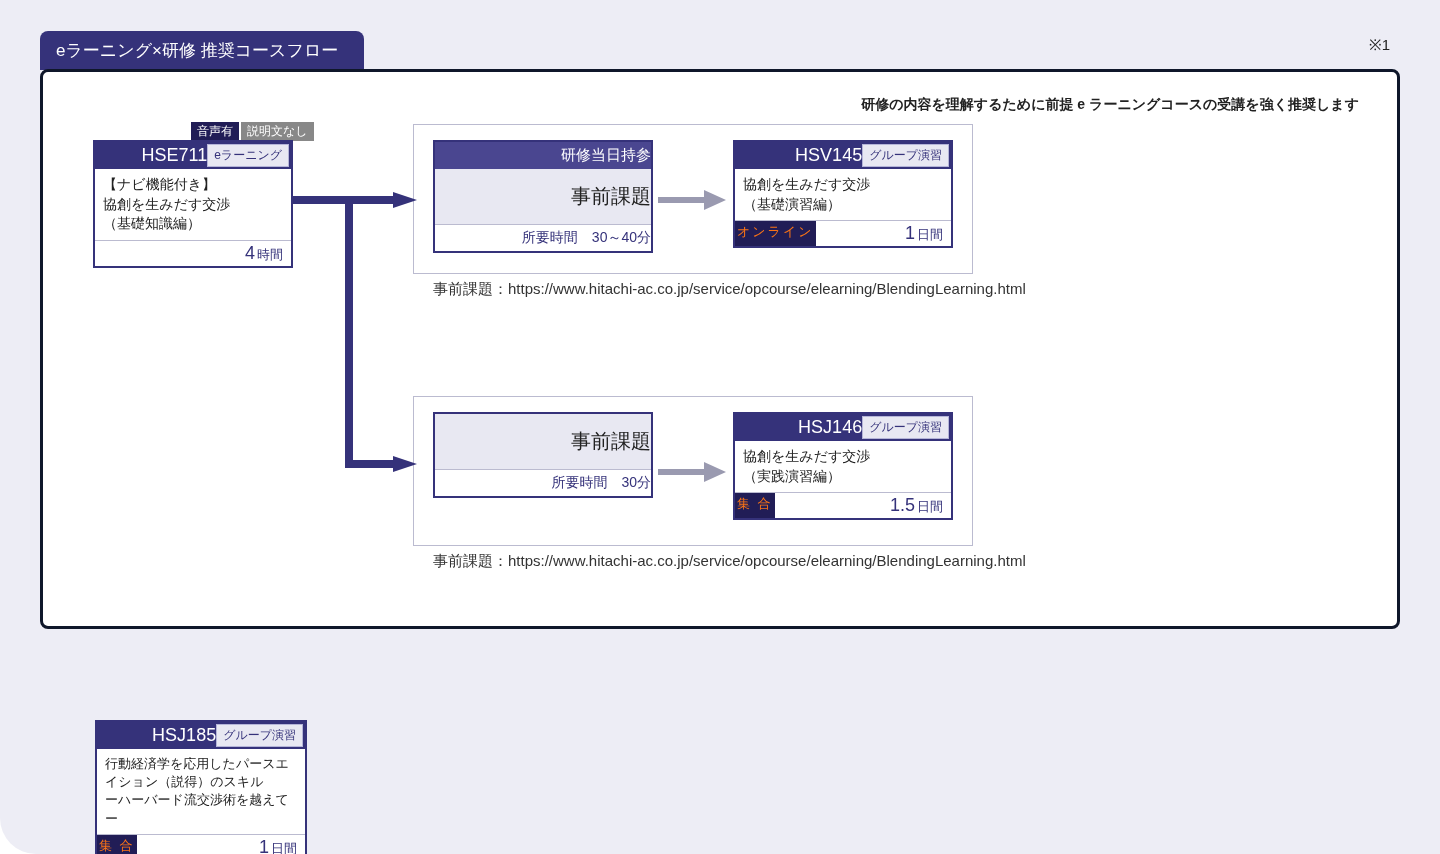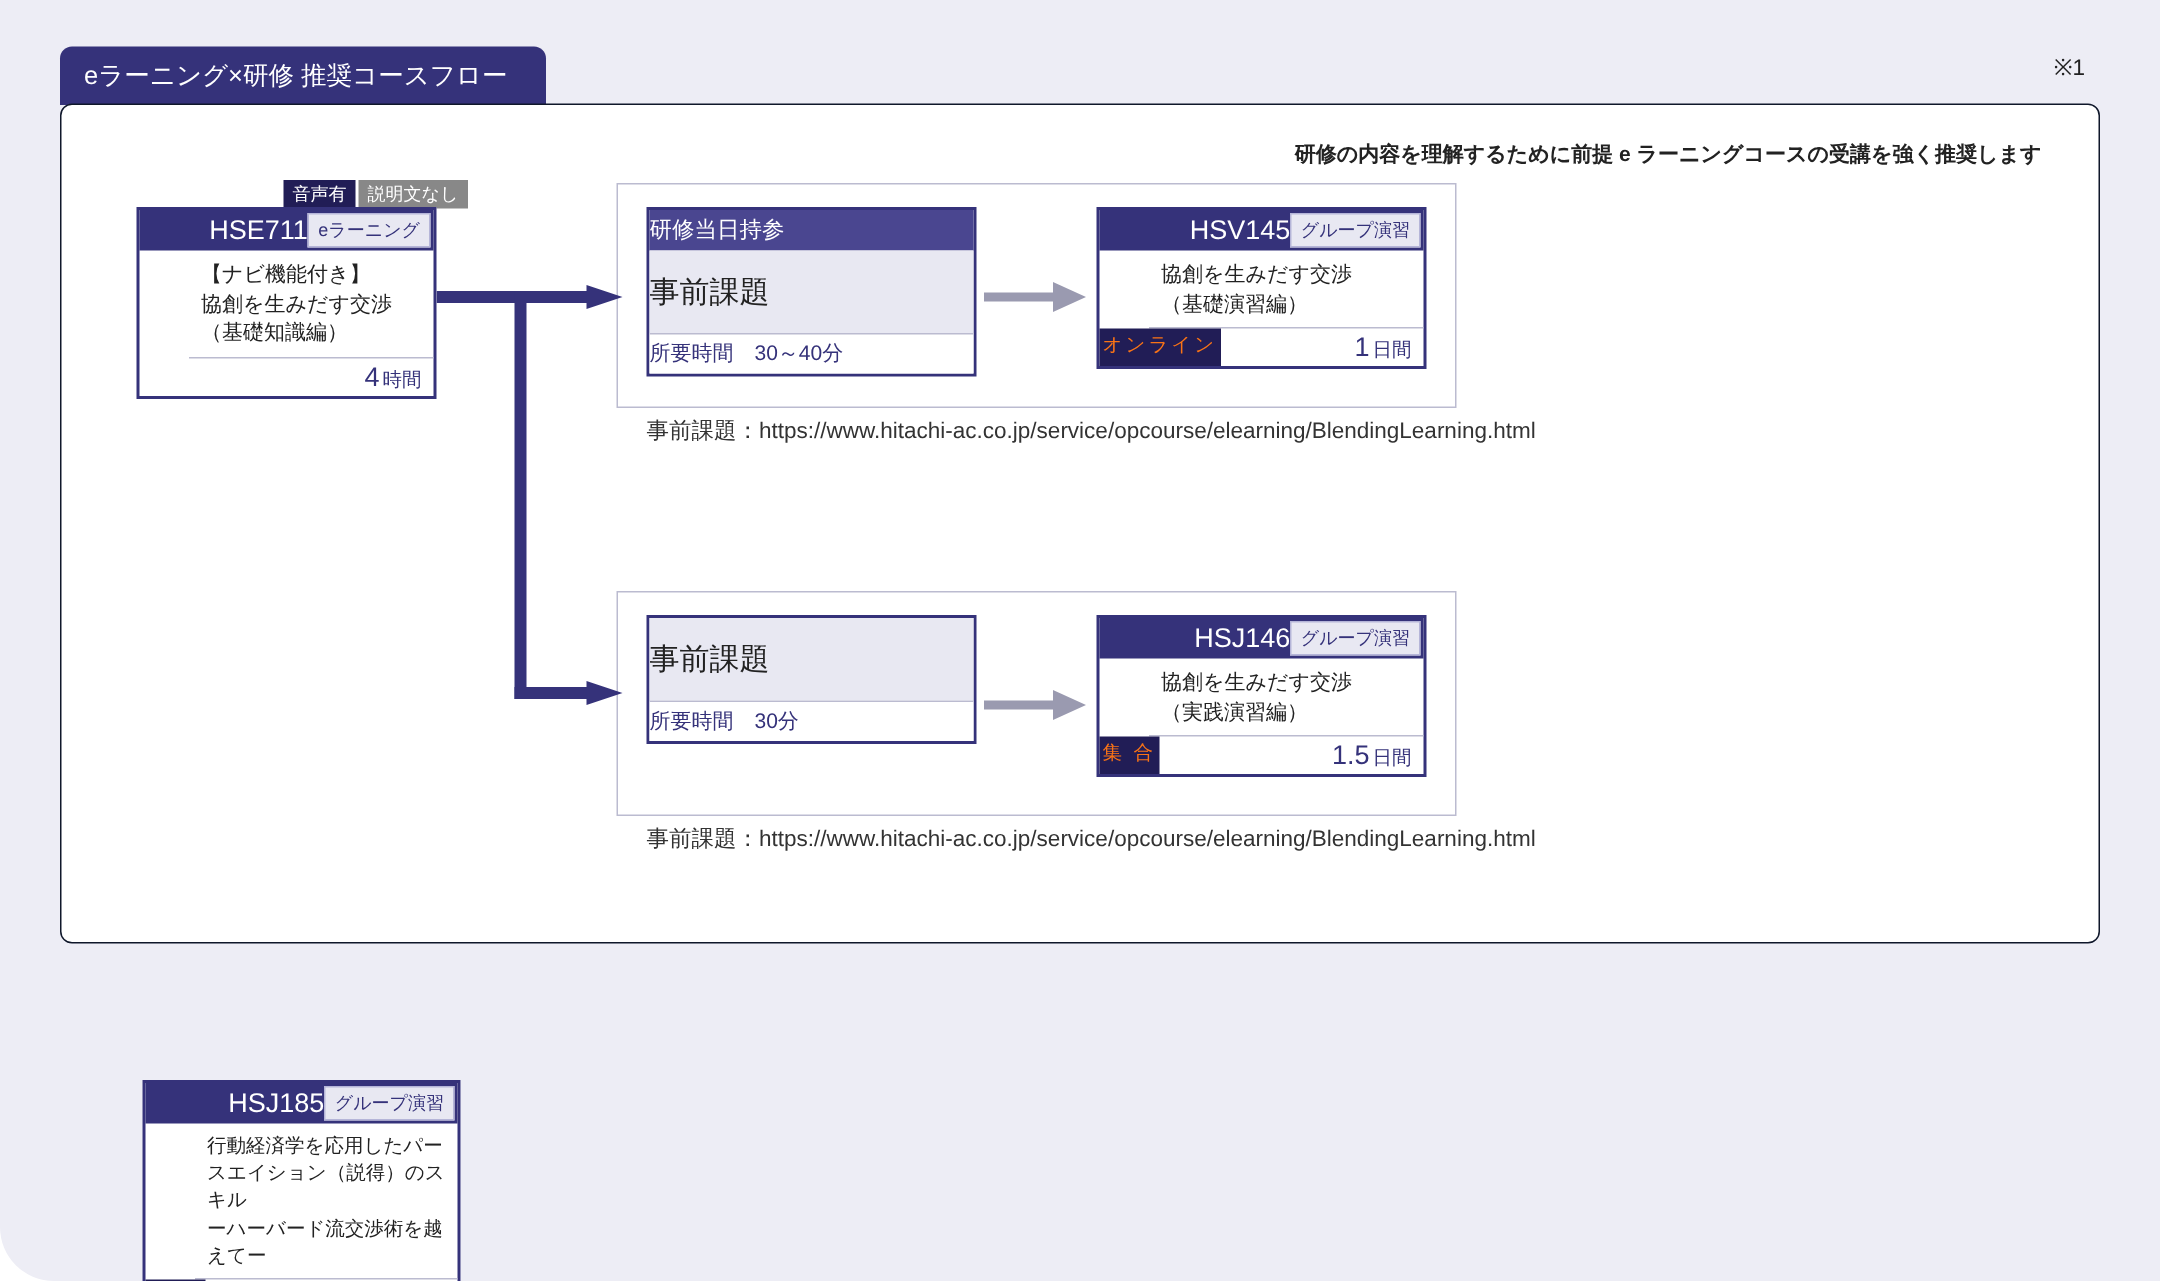--- a/index.html
+++ b/index.html
@@ -38,21 +38,21 @@
     background:var(--purple);
     color:#fff;
     font-size:17px;
     padding:8px 26px 8px 16px;
     border-radius:8px 8px 0 0;
     position:relative;
     top:1px;
   }
   .panel{
     background:#fff;
-    border:1px solid #0f172a;
+    border:3px solid #0f172a;
     border-radius:8px;
     padding:24px 28px 30px 28px;
     position:relative;
     min-height:560px;
   }
   .recommend{
     text-align:right;
     font-size:14px;
     font-weight:600;
     color:#222;
@@ -80,21 +80,20 @@
     color:var(--purple);
     font-size:12px;
     padding:2px 6px;
     border:1px solid #b5b5d8;
   }
   .card .body{
     padding:6px 7px 6px 8px;
     font-size:14px;
     line-height:1.4;
     border-bottom:1px solid var(--grey-border);
-    margin-left:33px;
   }
   .card .ftr{
     display:flex;
     align-items:stretch;
   }
   .card .ftr .mode{
     background:var(--purple-dark);
     color:#f97316;
     font-size:13px;
     padding:2px 2px;
@@ -114,21 +113,21 @@
   .pills{position:absolute;display:flex;gap:2px;font-size:12px;}
   .pill{padding:1px 6px;color:#fff;}
   .pill.a{background:var(--purple-dark);}
   .pill.b{background:#888;}
 
   
   .task{
     position:absolute;
     width:230px;
     border:2px solid var(--purple);
-    text-align:left;
+    text-align:right;
     background:#fff;
   }
   .task .thdr{
     background:var(--purple-fill);
     color:#fff;
     font-size:15px;
     padding:4px 0;
   }
   .task .tbody{
     font-size:20px;

